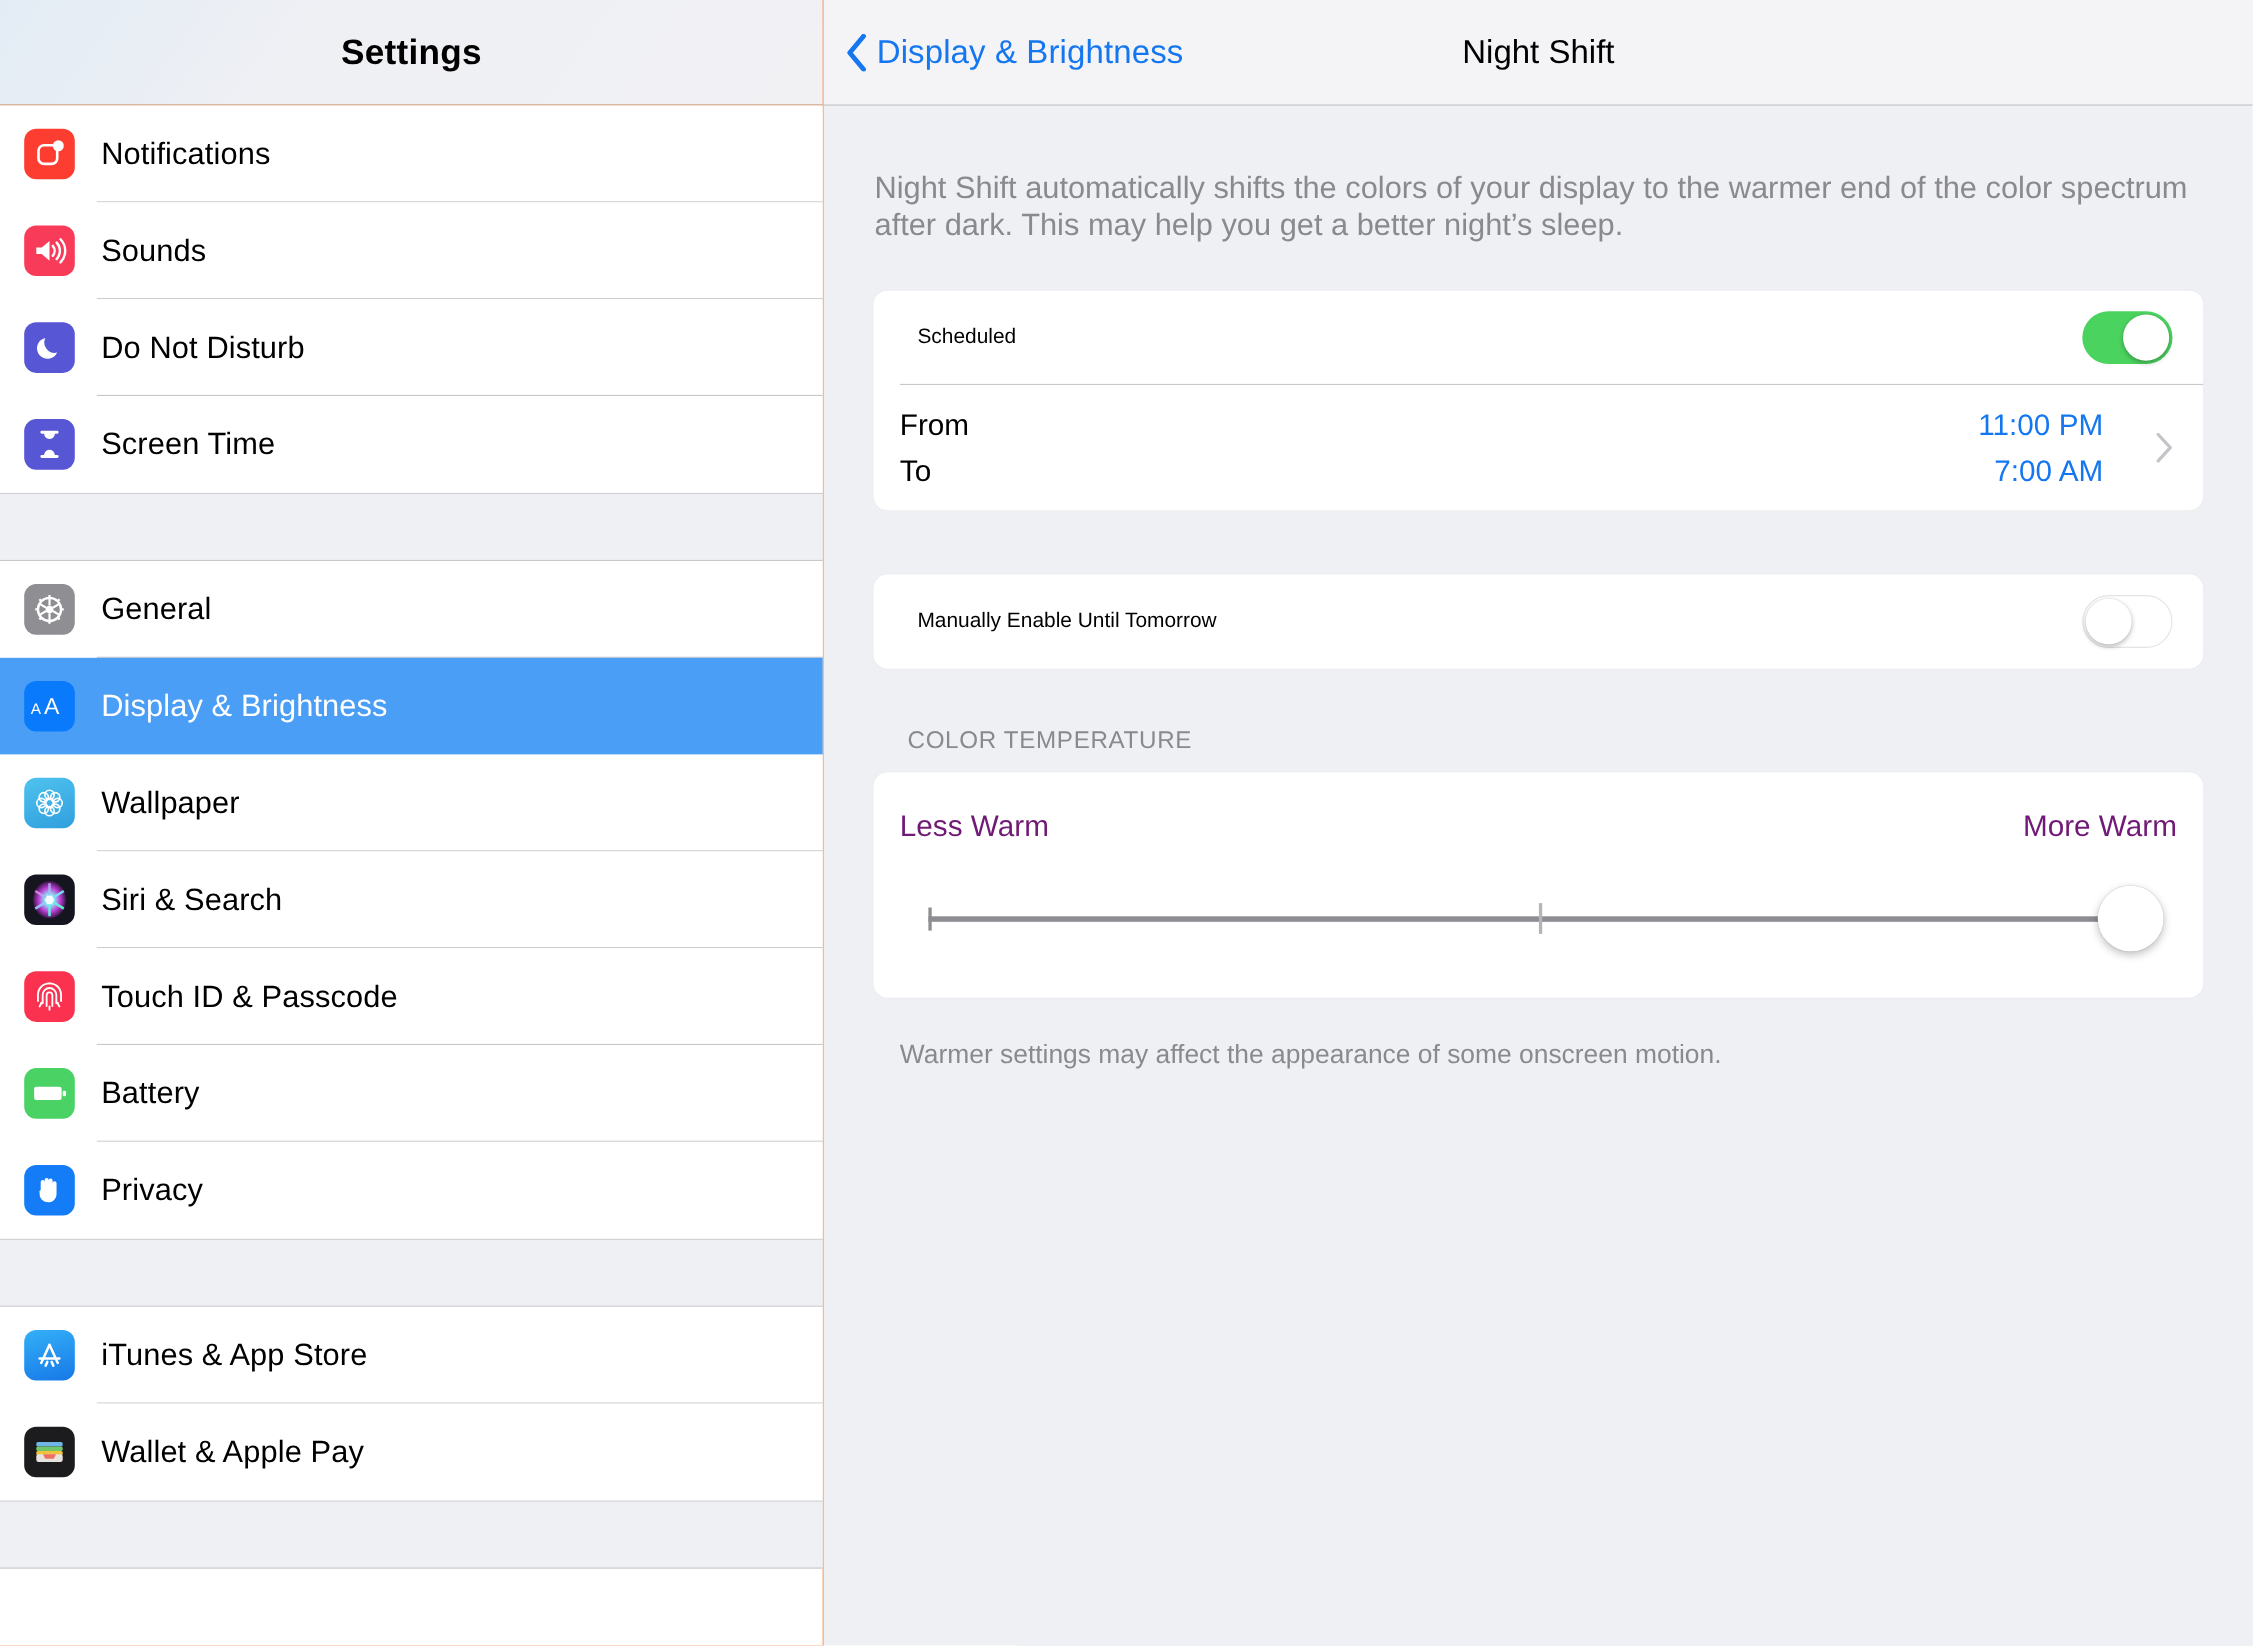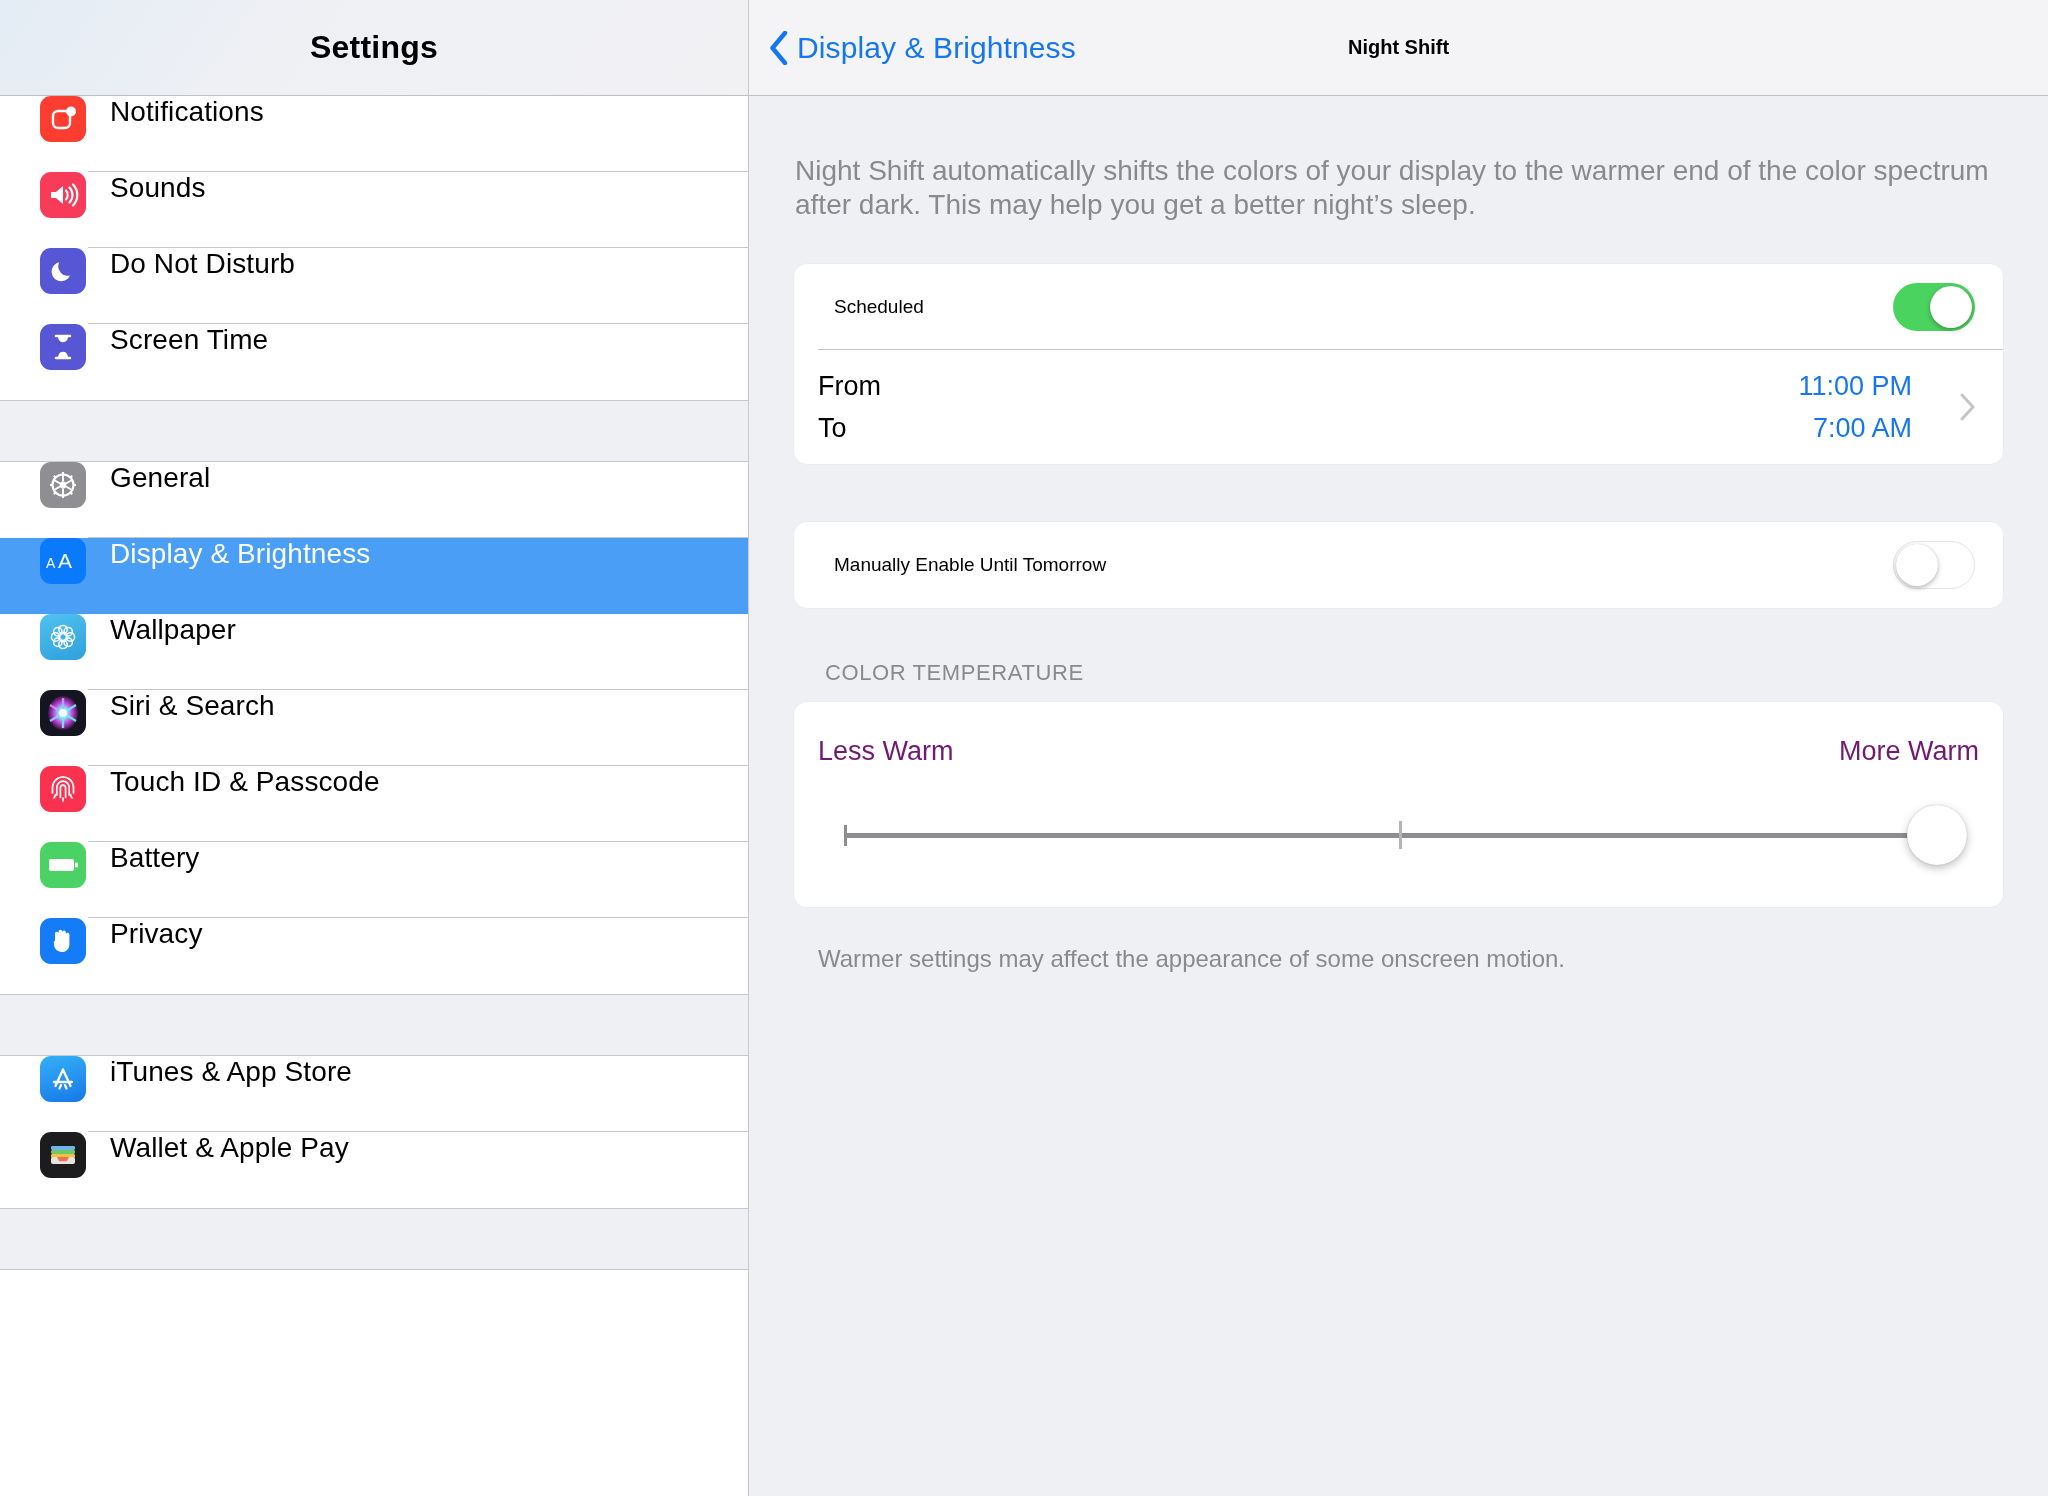--- a/index.html
+++ b/index.html
@@ -27,22 +27,22 @@
     display: flex; align-items: center; justify-content: center;
   }
   .sb-header-title {
     font-size: 32px; font-weight: bold; color: #000000; letter-spacing: .2px;
   }
   .sb-scroll { height: 1400px; background: #ffffff; }
   .sb-gap { height: 62px; background: #eff0f4;
     border-top: 1px solid #c8c7cc; border-bottom: 1px solid #c8c7cc; }
   .sb-gap.first { height: 62px; }
   .sb-row {
-    height: 76px; display: flex; align-items: flex-start;
-    padding-left: 40px; background: #ffffff; position: relative;
+    height: 88px; display: flex; align-items: center;
+    padding-left: 22px; background: #ffffff; position: relative;
   }
   .sb-row .sep {
     position: absolute; left: 88px; right: 0; bottom: 0;
     height: 1px; background: #c8c7cc;
   }
   .sb-row.selected { background: #4a9ef5; }
   .sb-row.selected .sb-label { color: #ffffff; }
   .sb-label {
     font-size: 28px; color: #000000; margin-left: 24px; letter-spacing: .1px;
   }
@@ -60,21 +60,21 @@
     border-bottom: 1px solid #c0bfc4;
     display: flex; align-items: center; position: relative;
   }
   .back-btn {
     display: flex; align-items: center; margin-left: 20px; cursor: pointer;
   }
   .back-chev { width: 20px; height: 34px; margin-right: 8px; }
   .back-label { font-size: 30px; color: #1577ef; letter-spacing: .1px; }
   .dt-title {
     position: absolute; left: 0; right: 0; text-align: center;
-    font-size: 20px; font-weight: bold; color: #000; pointer-events: none;
+    font-size: 30px; font-weight: normal; color: #000; pointer-events: none;
   }
   .dt-body { padding: 0 45px; }
 
   .intro-text {
     margin-top: 58px;
     font-size: 28px; line-height: 34px; color: #8a8a8e;
     padding: 0 1px; max-width: 1210px;
   }
 
   .card {

